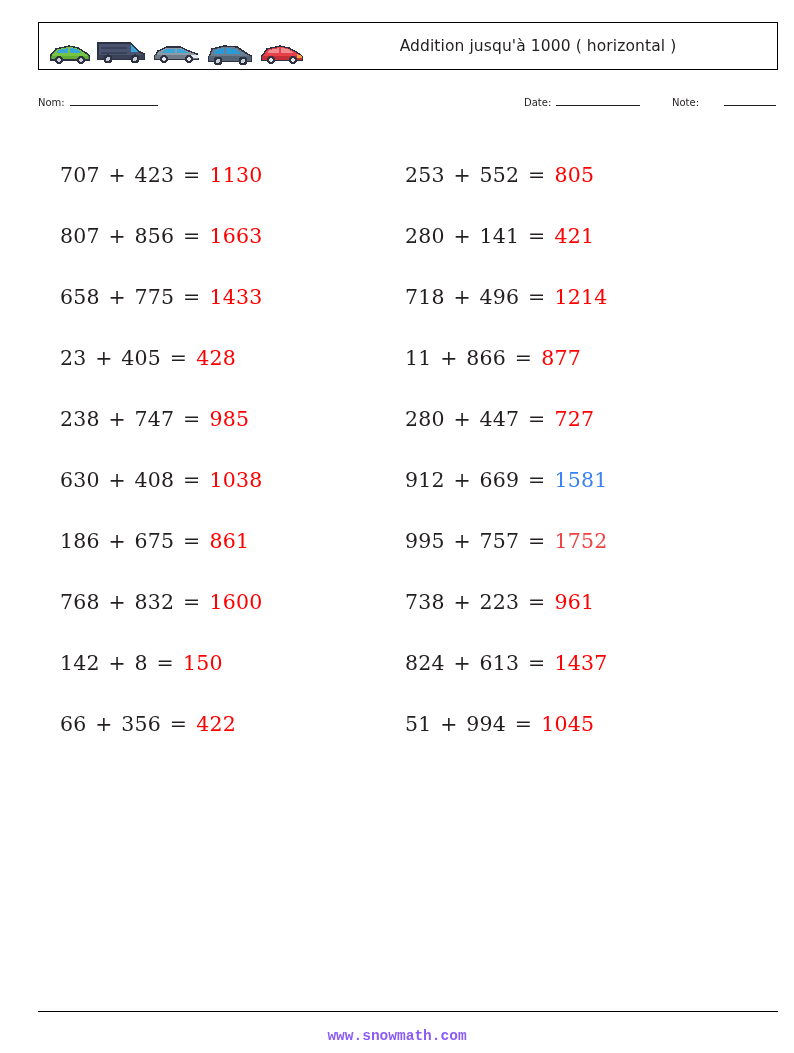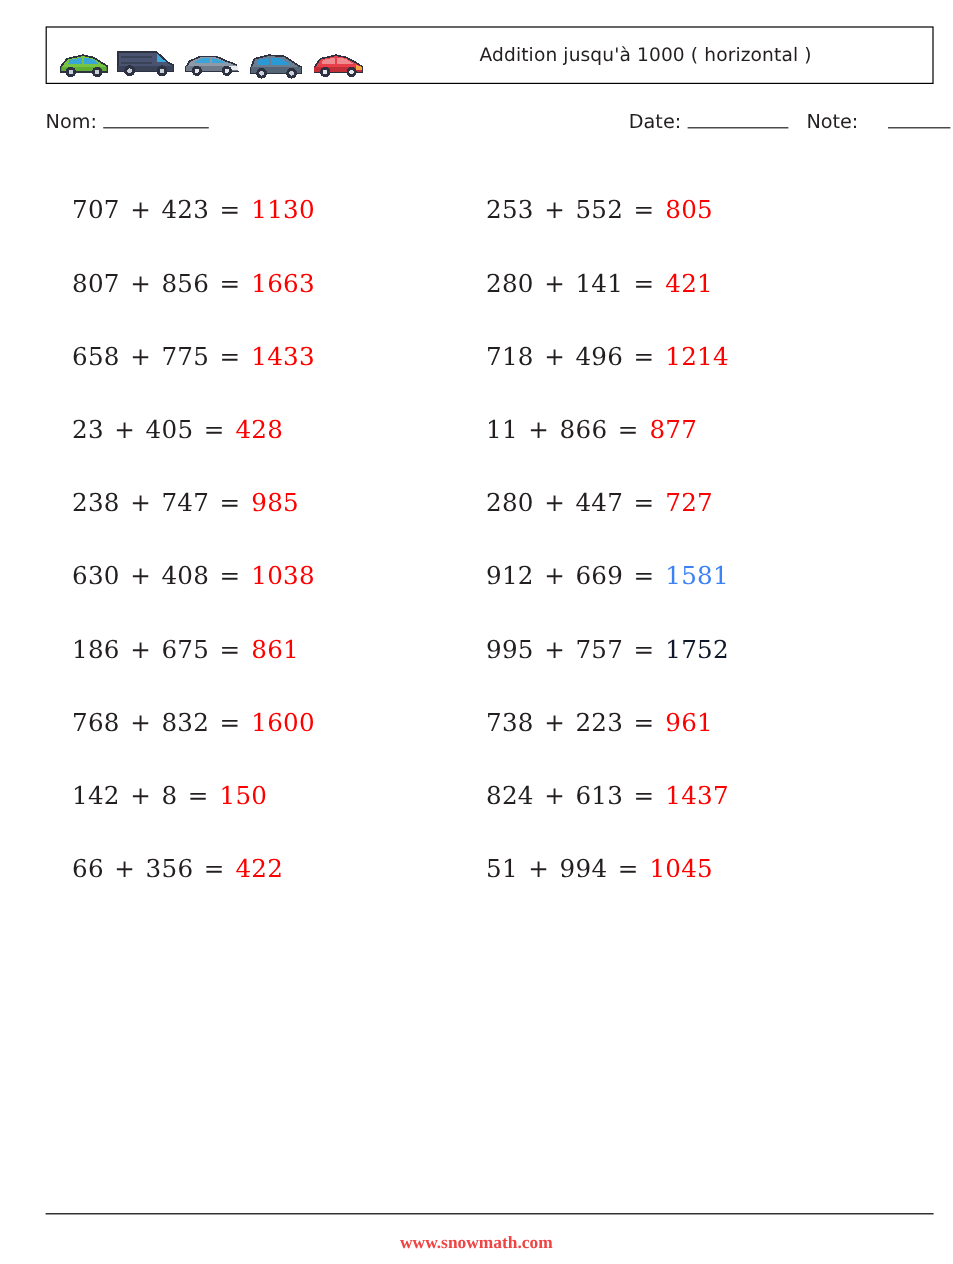--- a/index.html
+++ b/index.html
@@ -56,21 +56,21 @@
   
   .vehicle { display: block; }
 
   
   #meta-row {
     position: absolute;
     left: 38px;
     top: 92px;
     width: 740px;
     height: 24px;
-    font-size: 16px;
+    font-size: 10px;
   }
   .meta-field {
     position: absolute;
     display: flex;
     align-items: baseline;
     white-space: nowrap;
   }
   .meta-label { color: #231f20; }
   .meta-blank {
     display: inline-block;
@@ -127,22 +127,22 @@
     border-top: 1.6px solid #000000;
   }
   #footer-text {
     position: absolute;
     left: 0;
     top: 1028px;
     width: 794px;
     text-align: center;
     font-size: 14.5px;
     font-weight: bold;
-    font-family: Liberation Serif, serif;
-    color: #ef4444;
+    font-family: Liberation Mono, monospace;
+    color: #8b5cf6;
   }
 </style>
 </head>
 <body>
 
 <div id="header-box">
 
   <div id="header-icons">
 
     <span>
@@ -300,21 +300,21 @@
       <div class="problem-row">
         <span class="expr"><span>280</span> <span class="opsep">+</span> <span>447</span> <span class="opsep">=</span></span>
         <span class="answer" style="color: rgb(255, 0, 0);">727</span>
       </div>
       <div class="problem-row">
         <span class="expr"><span>912</span> <span class="opsep">+</span> <span>669</span> <span class="opsep">=</span></span>
         <span class="answer" style="color: #3b82f6;">1581</span>
       </div>
       <div class="problem-row">
         <span class="expr"><span>995</span> <span class="opsep">+</span> <span>757</span> <span class="opsep">=</span></span>
-        <span class="answer" style="color: #0f172a;">1752</span>
+        <span class="answer" style="color: #ef4444;">1752</span>
       </div>
       <div class="problem-row">
         <span class="expr"><span>738</span> <span class="opsep">+</span> <span>223</span> <span class="opsep">=</span></span>
         <span class="answer" style="color: rgb(255, 0, 0);">961</span>
       </div>
       <div class="problem-row">
         <span class="expr"><span>824</span> <span class="opsep">+</span> <span>613</span> <span class="opsep">=</span></span>
         <span class="answer" style="color: rgb(255, 0, 0);">1437</span>
       </div>
       <div class="problem-row">

